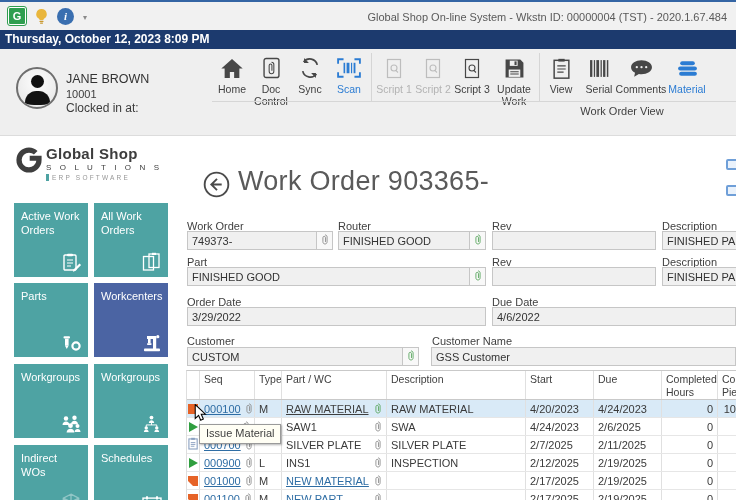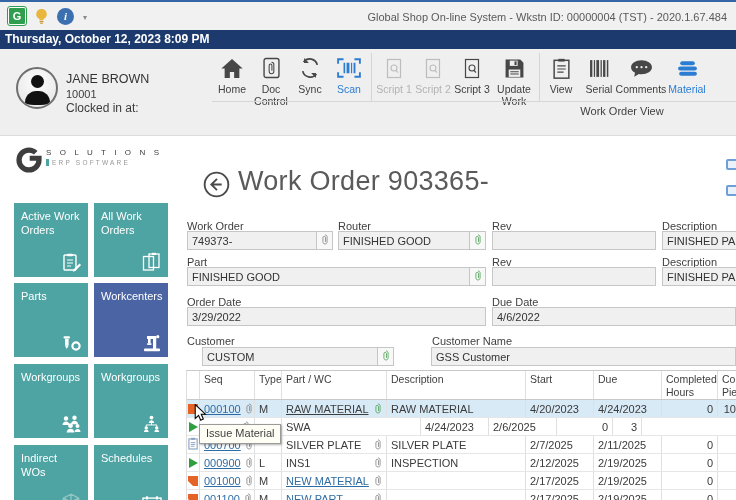--- a/index.html
+++ b/index.html
@@ -262,20 +262,21 @@
     </div>
     <div class="hline"></div>
     <div class="grp-cap">Work Order View</div>
   </div>
 
   <div class="logo">
     <span><svg width="28" height="28" viewBox="0 0 40 40">
           <path d="M20 2a18 18 0 1 0 18 18v-6H21v7h9.5A10.5 10.5 0 1 1 20 9.5c2.8 0 5.2 1 7 2.8l5.2-5.2A17.9 17.9 0 0 0 20 2z" fill="#3e3e3e"></path>
         </svg></span>
     <div class="logo-text">
+      <div class="logo-l1">Global Shop</div>
       <div class="logo-l2">S O L U T I O N S</div>
       <div class="logo-l3">ERP SOFTWARE</div>
     </div>
   </div>
 
   <div class="tile" style="left:14px;top:203px">
     <span>Active Work Orders</span>
     <span class="ticon">
         <svg width="20" height="20" viewBox="0 0 20 20">
           <rect x="2" y="3" width="12" height="15" rx="1" fill="none" stroke="#fff" stroke-width="1.4"></rect>
@@ -446,21 +447,21 @@
   <span class="flabel" style="left:492px;top:296px">Due Date</span>
   <div class="finput" style="left:187px;top:307px;width:299px">
     <span class="val">3/29/2022</span>
   </div>
   <div class="finput" style="left:492px;top:307px;width:244px">
     <span class="val">4/6/2022</span>
   </div>
 
   <span class="flabel" style="left:187px;top:335px">Customer</span>
   <span class="flabel" style="left:432px;top:335px">Customer Name</span>
-  <div class="finput" style="left:202px;top:347px;width:192px">
+  <div class="finput" style="left:187px;top:347px;width:232px">
     <span class="val">CUSTOM</span>
     <span class="attach green">
         <span><svg width="8" height="13" viewBox="0 0 10 14">
             <path d="M5 1.3c1.6 0 2.6 1 2.6 2.6v6c0 1.6-1 2.7-2.6 2.7s-2.6-1.1-2.6-2.7V4.7c0-1 .7-1.7 1.6-1.7s1.6.7 1.6 1.7v5.5" fill="none" stroke="currentColor" stroke-width="1.1"></path>
           </svg></span>
       </span>
   </div>
   <div class="finput" style="left:431px;top:347px;width:305px">
     <span class="val">GSS Customer</span>
   </div>
@@ -530,20 +531,29 @@
             <span class="sp"></span>
             <span class="cellclip">
               <svg width="8" height="13" viewBox="0 0 10 14">
                 <path d="M5 1.3c1.6 0 2.6 1 2.6 2.6v6c0 1.6-1 2.7-2.6 2.7s-2.6-1.1-2.6-2.7V4.7c0-1 .7-1.7 1.6-1.7s1.6.7 1.6 1.7v5.5" fill="none" stroke="currentColor" stroke-width="1.1"></path>
               </svg>
             </span>
           </div>
         <div class="td c2">
             <span></span>
           </div>
+        <div class="td c3">
+            <span>SAW1</span>
+            <span class="sp"></span>
+            <span class="cellclip">
+              <svg width="8" height="13" viewBox="0 0 10 14">
+                <path d="M5 1.3c1.6 0 2.6 1 2.6 2.6v6c0 1.6-1 2.7-2.6 2.7s-2.6-1.1-2.6-2.7V4.7c0-1 .7-1.7 1.6-1.7s1.6.7 1.6 1.7v5.5" fill="none" stroke="currentColor" stroke-width="1.1"></path>
+              </svg>
+            </span>
+          </div>
         <div class="td c4">
             <span>SWA</span>
           </div>
         <div class="td c5">
             <span>4/24/2023</span>
           </div>
         <div class="td c6">
             <span>2/6/2025</span>
           </div>
         <div class="td c7 num">

